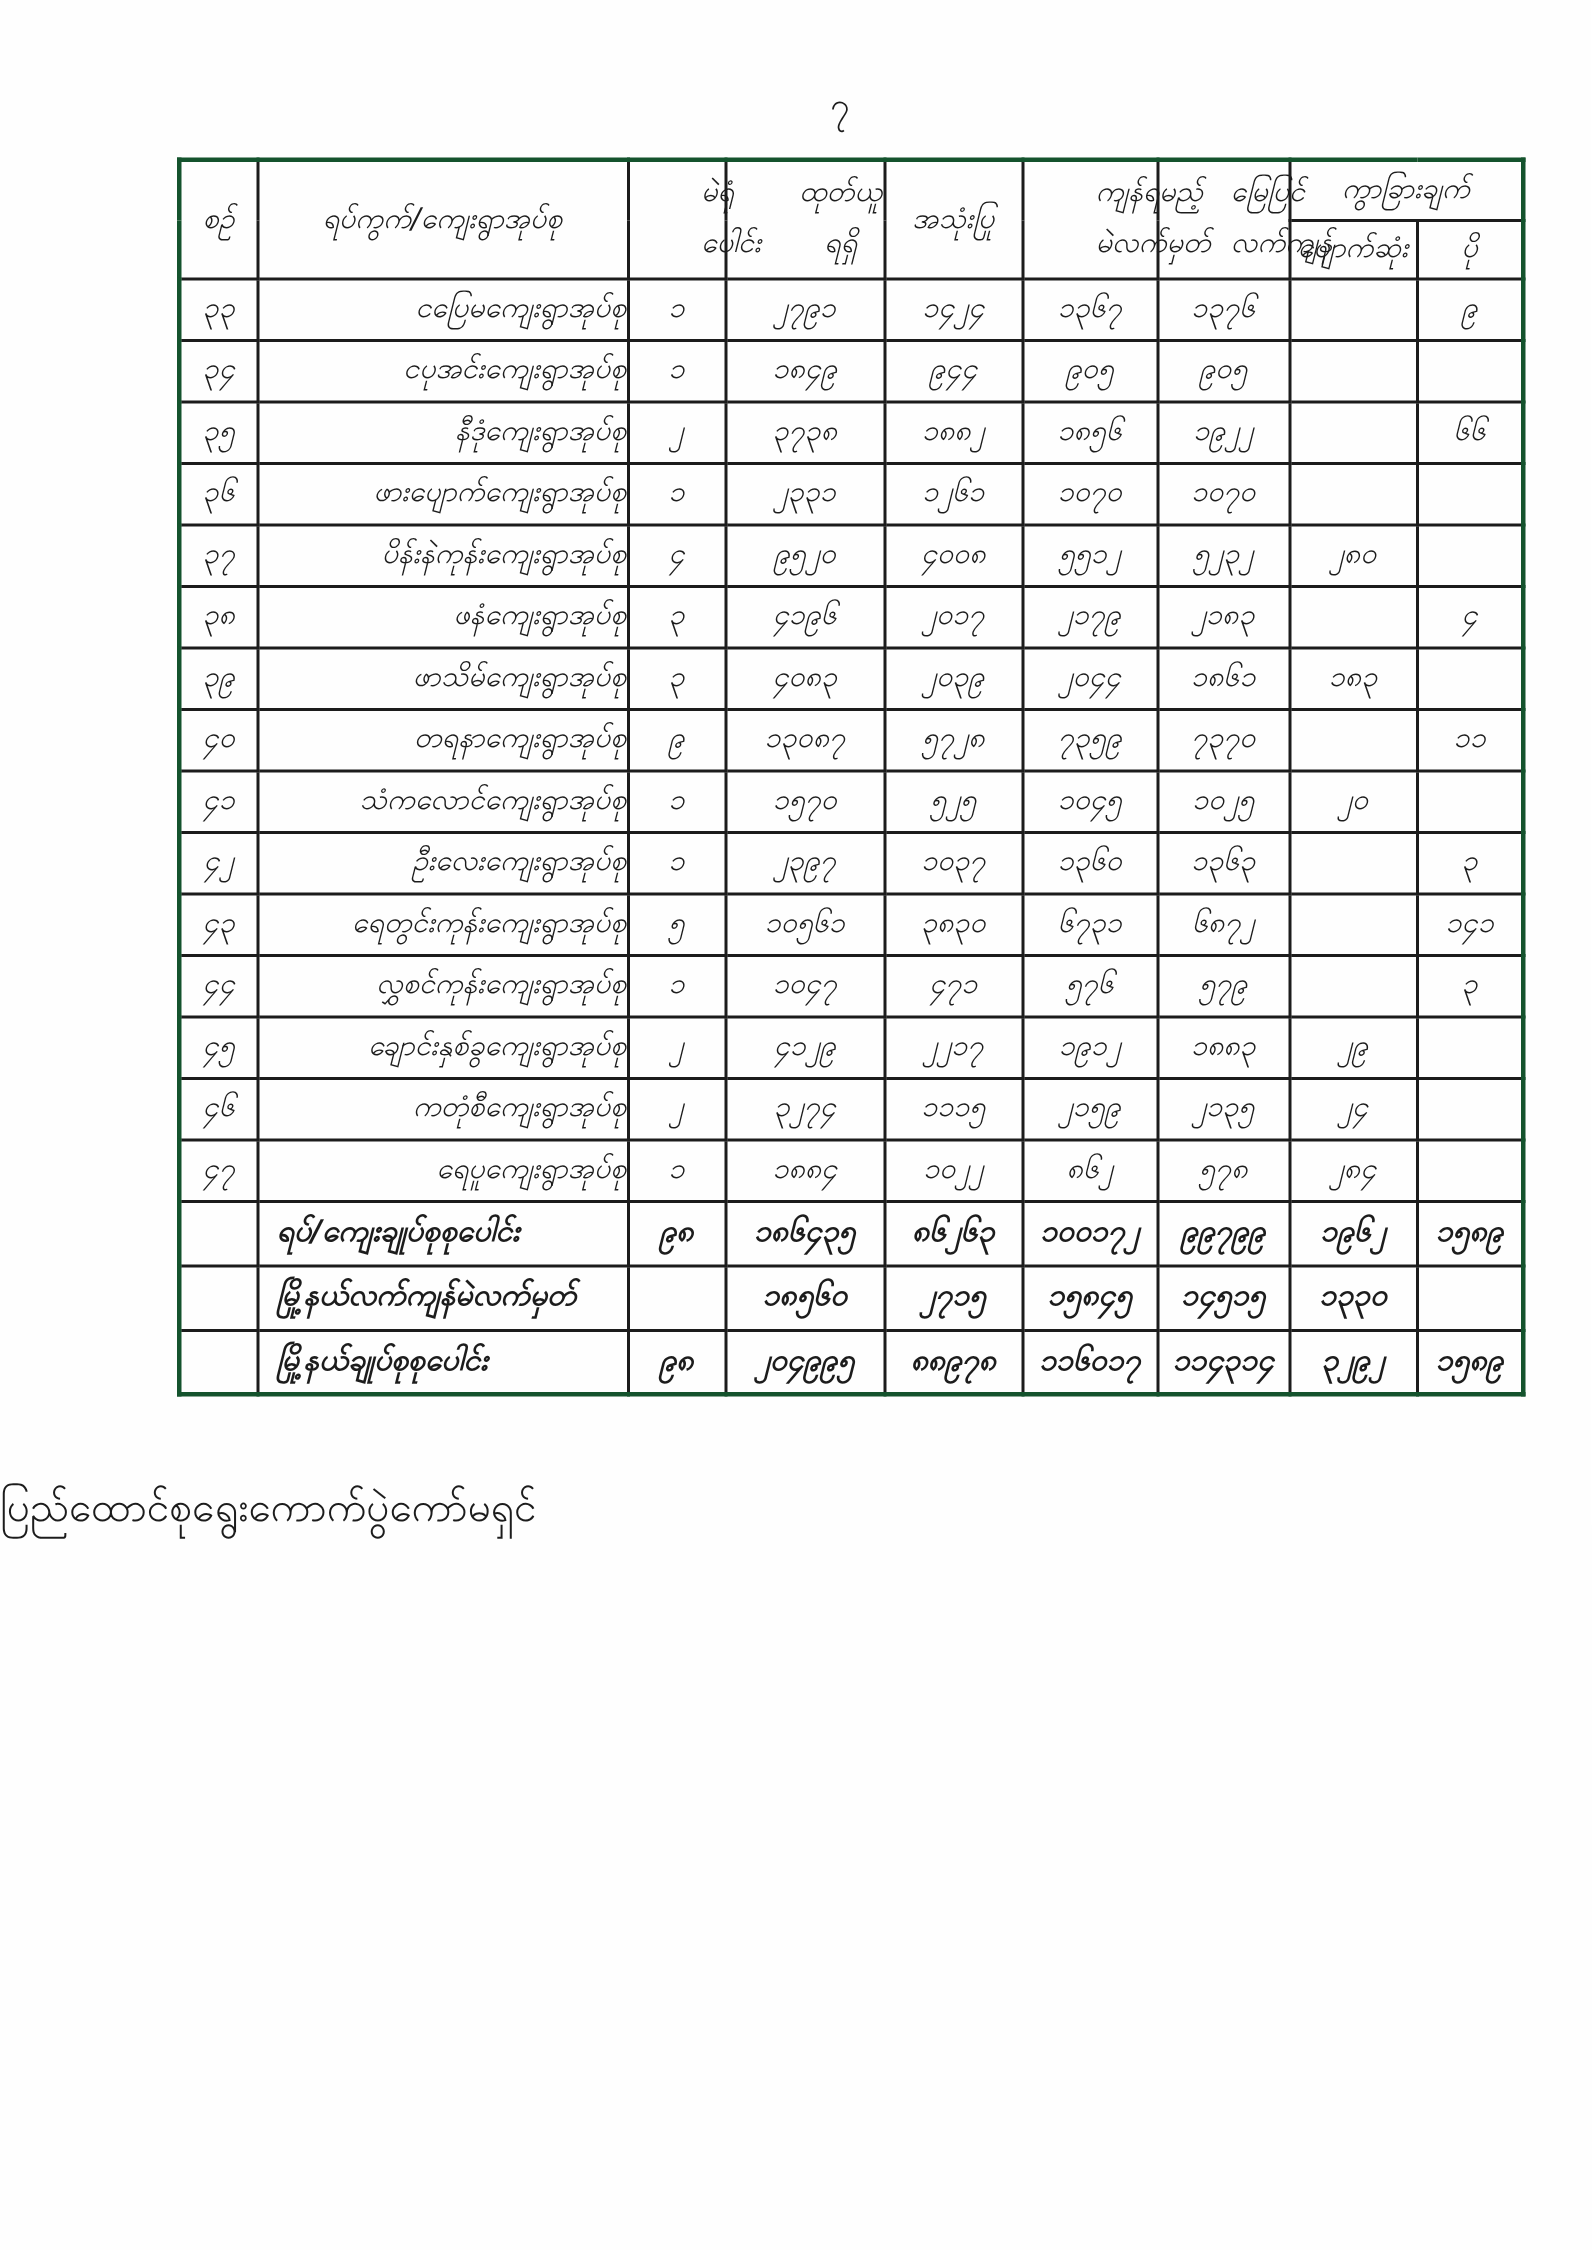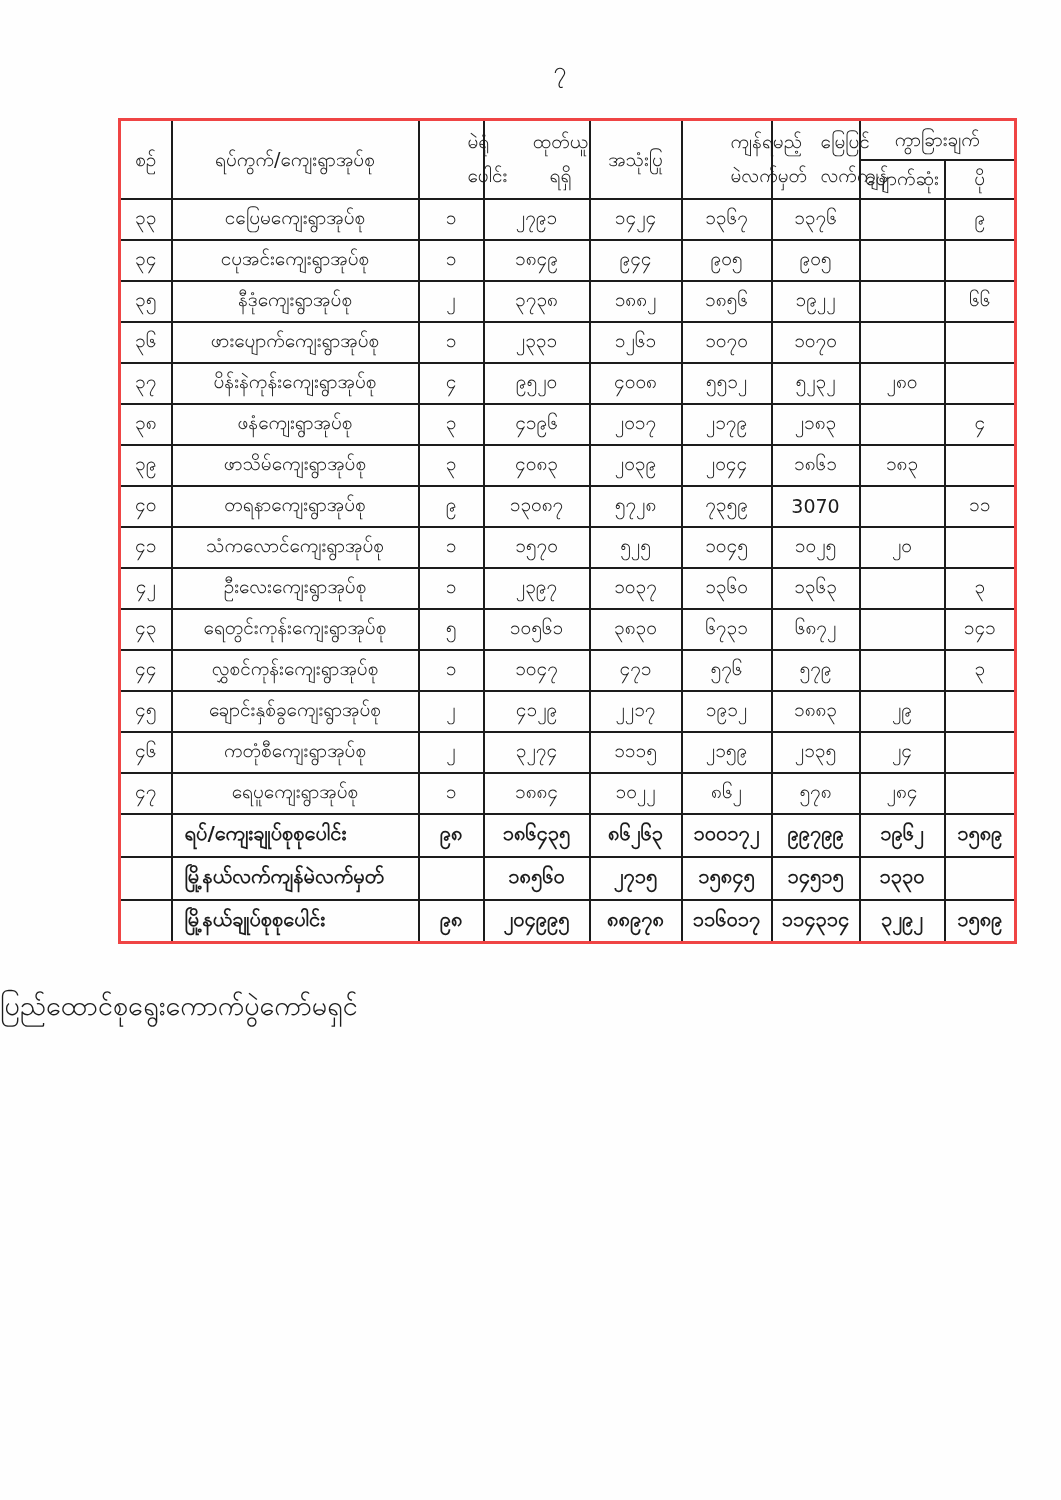--- a/index.html
+++ b/index.html
@@ -19,25 +19,26 @@
     position: absolute;
     top: 55px;
     left: 100px;
     width: 920px;
     text-align: center;
     font-size: 23px;
   }
   table.results {
     position: absolute;
     left: 118px;
-    top: 118px;
+    top: 105px;
     width: 896px;
     border-collapse: collapse;
     table-layout: fixed;
-    border: 3px solid #ef4444;
+    border: 3px solid #14532d;
+    font-style: italic;
   }
   table.results th,
   table.results td {
     border: 2px solid #1c1c1c;
     font-size: 19px;
     font-weight: normal;
     padding: 0;
     white-space: nowrap;
     vertical-align: middle;
   }
@@ -53,21 +54,21 @@
 
   thead tr.hrow1 { height: 40px; }
   thead tr.hrow2 { height: 39px; }
   thead th { text-align: center; line-height: 1.75; }
   thead .two-line span { display: block; line-height: 1.78; margin-left: 48px; }
 
   tbody tr.data-row { height: 41px; }
   tbody tr.summary  { height: 43px; }
 
   td.c-serial { text-align: center; }
-  td.c-name   { text-align: center; padding-left: 10px; }
+  td.c-name   { text-align: right; padding-left: 10px; }
   td.c-num    { text-align: center; }
   tr.summary td { font-weight: bold; font-size: 20px; }
   tr.summary td.c-label { text-align: left; padding-left: 12px; margin-top: 47px; }
 
   .footer {
     position: absolute;
     top: 982px;
     left: 0;
     width: 1040px;
     font-size: 27px;
@@ -199,21 +200,21 @@
           <td class="c-num">၁၈၃</td>
           <td class="c-num"></td>
         </tr>
         <tr class="data-row">
           <td class="c-serial">၄၀</td>
           <td class="c-name">တရနာကျေးရွာအုပ်စု</td>
           <td class="c-num">၉</td>
           <td class="c-num">၁၃၀၈၇</td>
           <td class="c-num">၅၇၂၈</td>
           <td class="c-num">၇၃၅၉</td>
-          <td class="c-num">3070</td>
+          <td class="c-num">၇၃၇၀</td>
           <td class="c-num"></td>
           <td class="c-num">၁၁</td>
         </tr>
         <tr class="data-row">
           <td class="c-serial">၄၁</td>
           <td class="c-name">သံကလောင်ကျေးရွာအုပ်စု</td>
           <td class="c-num">၁</td>
           <td class="c-num">၁၅၇၀</td>
           <td class="c-num">၅၂၅</td>
           <td class="c-num">၁၀၄၅</td>

